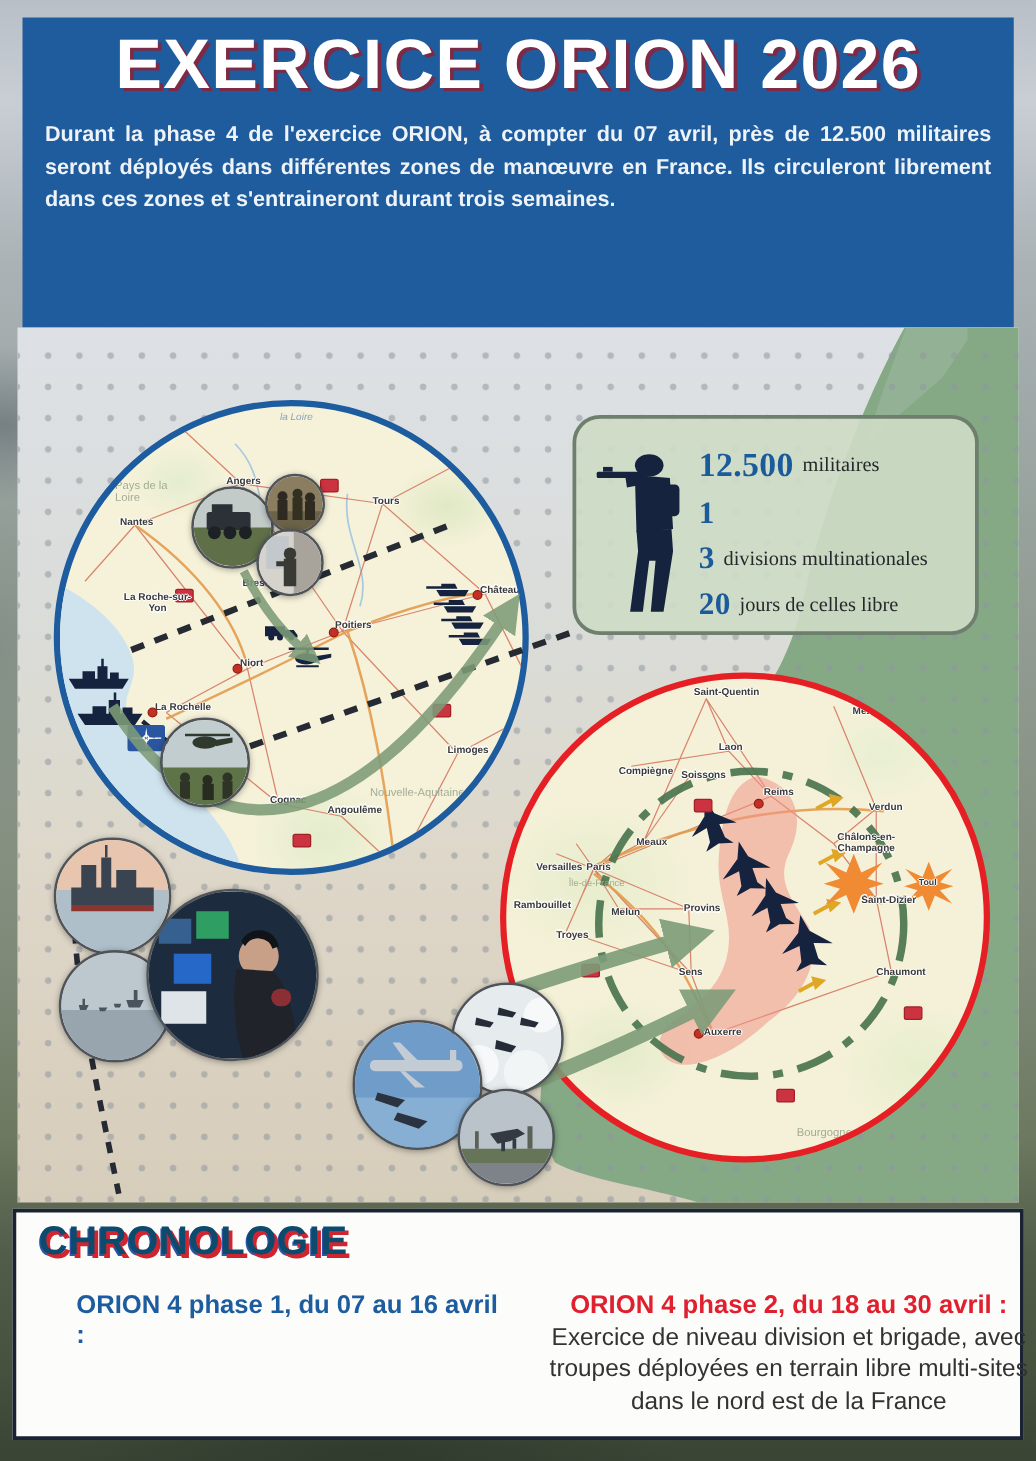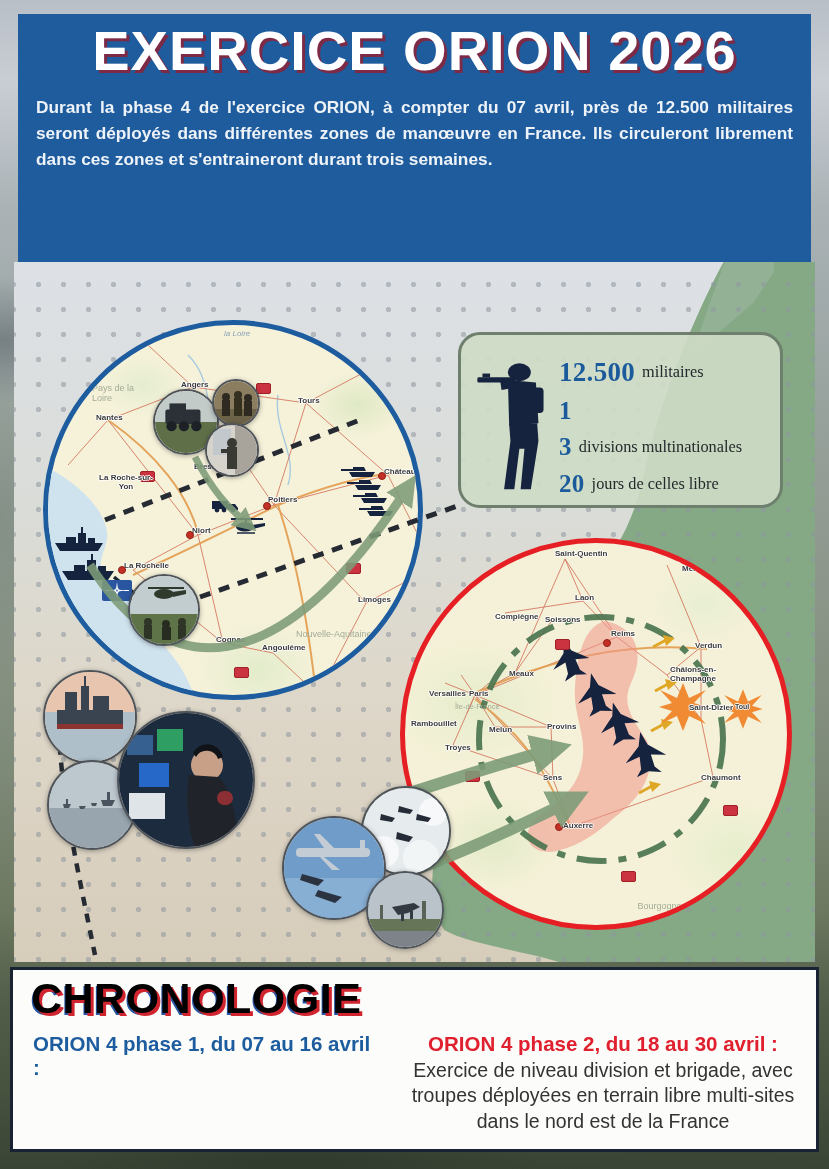--- a/index.html
+++ b/index.html
@@ -69,23 +69,23 @@
   .shield{position:absolute;width:13px;height:9px;background:#cc3340;border:1px solid #a02028;border-radius:2px;z-index:4;}
 
   
   .photo{position:absolute;border-radius:50%;border:2px solid #4e545a;overflow:hidden;
     box-shadow:0 1px 5px rgba(0,0,0,.35);z-index:20;}
   .photo>svg{display:block;width:100%;height:100%;}
 
   
   .panel{position:absolute;left:10px;top:967px;width:809px;height:185px;background:#fcfcfa;
     border:3px solid #1a2333;box-sizing:border-box;}
-  .panel h2{margin:4px 0 16px 18px;font-size:43px;font-weight:900;color:#000000;letter-spacing:.5px;
+  .panel h2{margin:4px 0 16px 18px;font-size:32px;font-weight:900;color:#0c4a6e;letter-spacing:.5px;
     text-shadow:3px 3px 0 #d0242f,-1px 2px 0 #2a57a5;}
-  .col{position:absolute;top:62px;}
+  .col{position:absolute;top:62px;margin-left:28px;}
   .col .ph-title{font-size:20.5px;font-weight:800;margin:0 0 2px;}
   .col .ph-body{font-size:19.5px;color:#333;line-height:1.3;margin:0;}
   .col1{left:20px;width:348px;}
   .col2{left:390px;width:400px;text-align:center;}
   .ph1{color:#1d5c9e;}
   .ph2{color:#e0202e;}
 
   .nato-flag{position:absolute;width:30px;height:21px;background:#2a55a0;z-index:6;border-radius:2px;}
 </style>
 </head>
@@ -267,21 +267,21 @@
     <span class="city wrap" style="left:244px;top:122px;width:88px">Châlons-en-Champagne</span>
     <span class="city" style="left:104px;top:126px">Meaux</span>
     <span class="city" style="left:24px;top:146px">Versailles</span>
     <span class="city" style="left:64px;top:146px">Paris</span>
     <span class="region" style="left:50px;top:160px;font-size:7.5px">Île-de-France</span>
     <span class="city" style="left:6px;top:176px">Rambouillet</span>
     <span class="city" style="left:84px;top:182px">Melun</span>
     <span class="city" style="left:142px;top:179px">Provins</span>
     <span class="city" style="left:40px;top:200px">Troyes</span>
     <span class="city" style="left:138px;top:230px">Sens</span>
-    <span class="city" style="left:284px;top:160px">Saint-Dizier</span>
+    <span class="city" style="left:284px;top:172px">Saint-Dizier</span>
     <span class="city" style="left:330px;top:160px;font-size:7px">Toul</span>
     <span class="city" style="left:296px;top:230px">Chaumont</span>
     <span class="city" style="left:158px;top:278px">Auxerre</span>
     <span class="region wrap" style="left:226px;top:358px;width:96px;text-align:center">Bourgogne-Franche-Comté</span>
 
     <span class="cdot" style="left:198px;top:96px"></span>
     <span class="cdot" style="left:150px;top:280px"></span>
 
     <span class="shield" style="left:60px;top:228px"></span>
     <span class="shield" style="left:216px;top:328px"></span>

